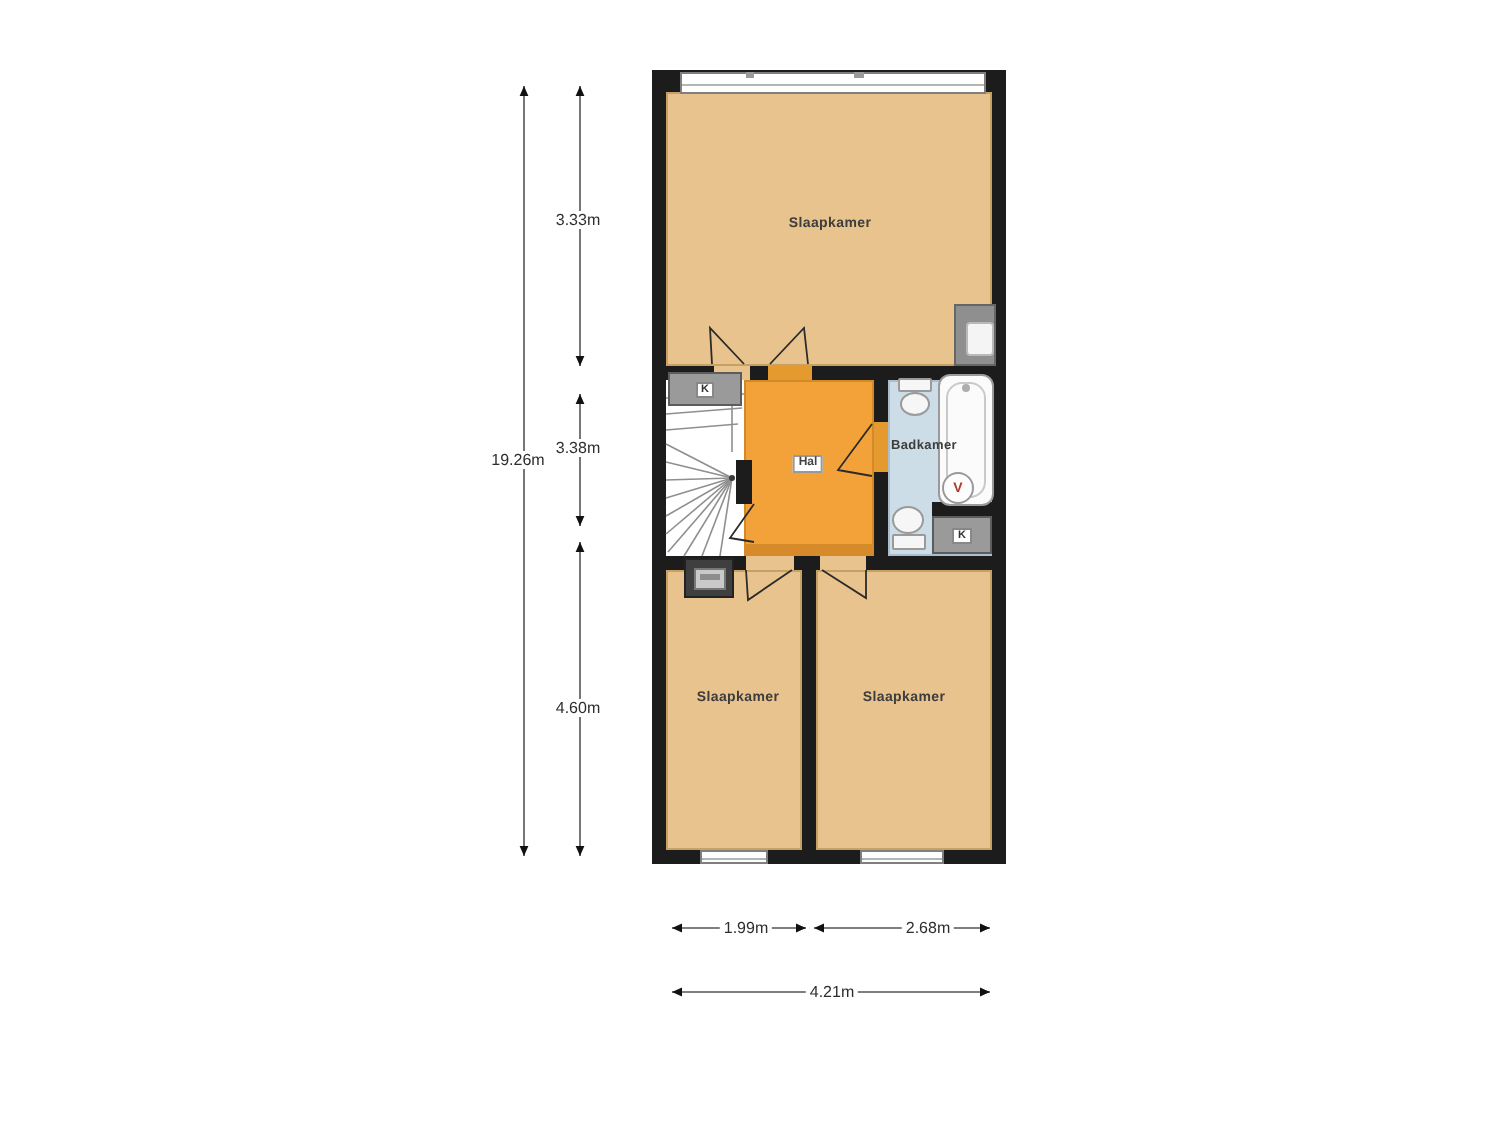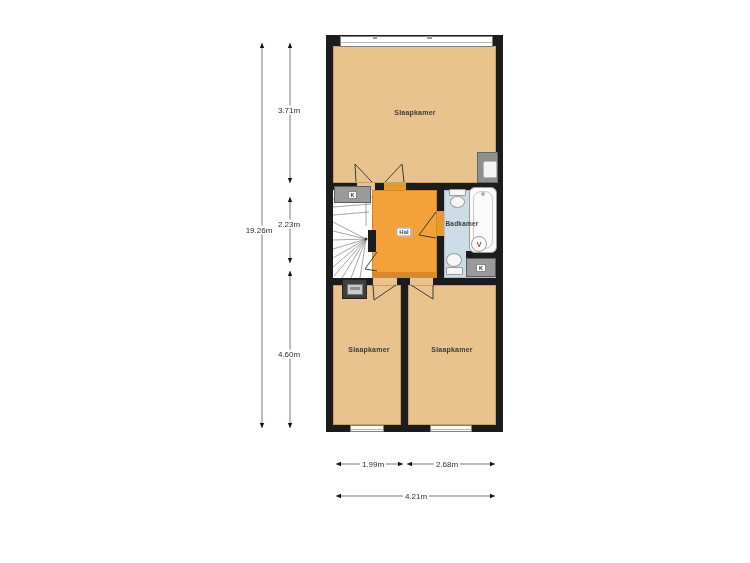--- a/index.html
+++ b/index.html
@@ -166,20 +166,20 @@
     <div class="meter-inner"></div>
   </div>
 
   <div class="abs room-label" style="left:415px;top:112px;">Slaapkamer</div>
   <div class="abs hal-label" style="left:404px;top:232px;">Hal</div>
   <div class="abs room-label" style="left:462px;top:223px;font-size:6.5px;">Badkamer</div>
   <div class="abs room-label" style="left:369px;top:349px;">Slaapkamer</div>
   <div class="abs room-label" style="left:452px;top:349px;">Slaapkamer</div>
 
   <div class="abs dim-label" style="left:259px;top:230px;">19.26m</div>
-  <div class="abs dim-label" style="left:289px;top:110px;">3.71m</div>
-  <div class="abs dim-label" style="left:289px;top:224px;">2.23m</div>
+  <div class="abs dim-label" style="left:289px;top:110px;">3.33m</div>
+  <div class="abs dim-label" style="left:289px;top:224px;">3.38m</div>
   <div class="abs dim-label" style="left:289px;top:354px;">4.60m</div>
   <div class="abs dim-label" style="left:373px;top:464px;">1.99m</div>
-  <div class="abs dim-label" style="left:447px;top:464px;">2.68m</div>
+  <div class="abs dim-label" style="left:464px;top:464px;">2.68m</div>
   <div class="abs dim-label" style="left:416px;top:496px;">4.21m</div>
 
 </div>
 
 </body></html>

